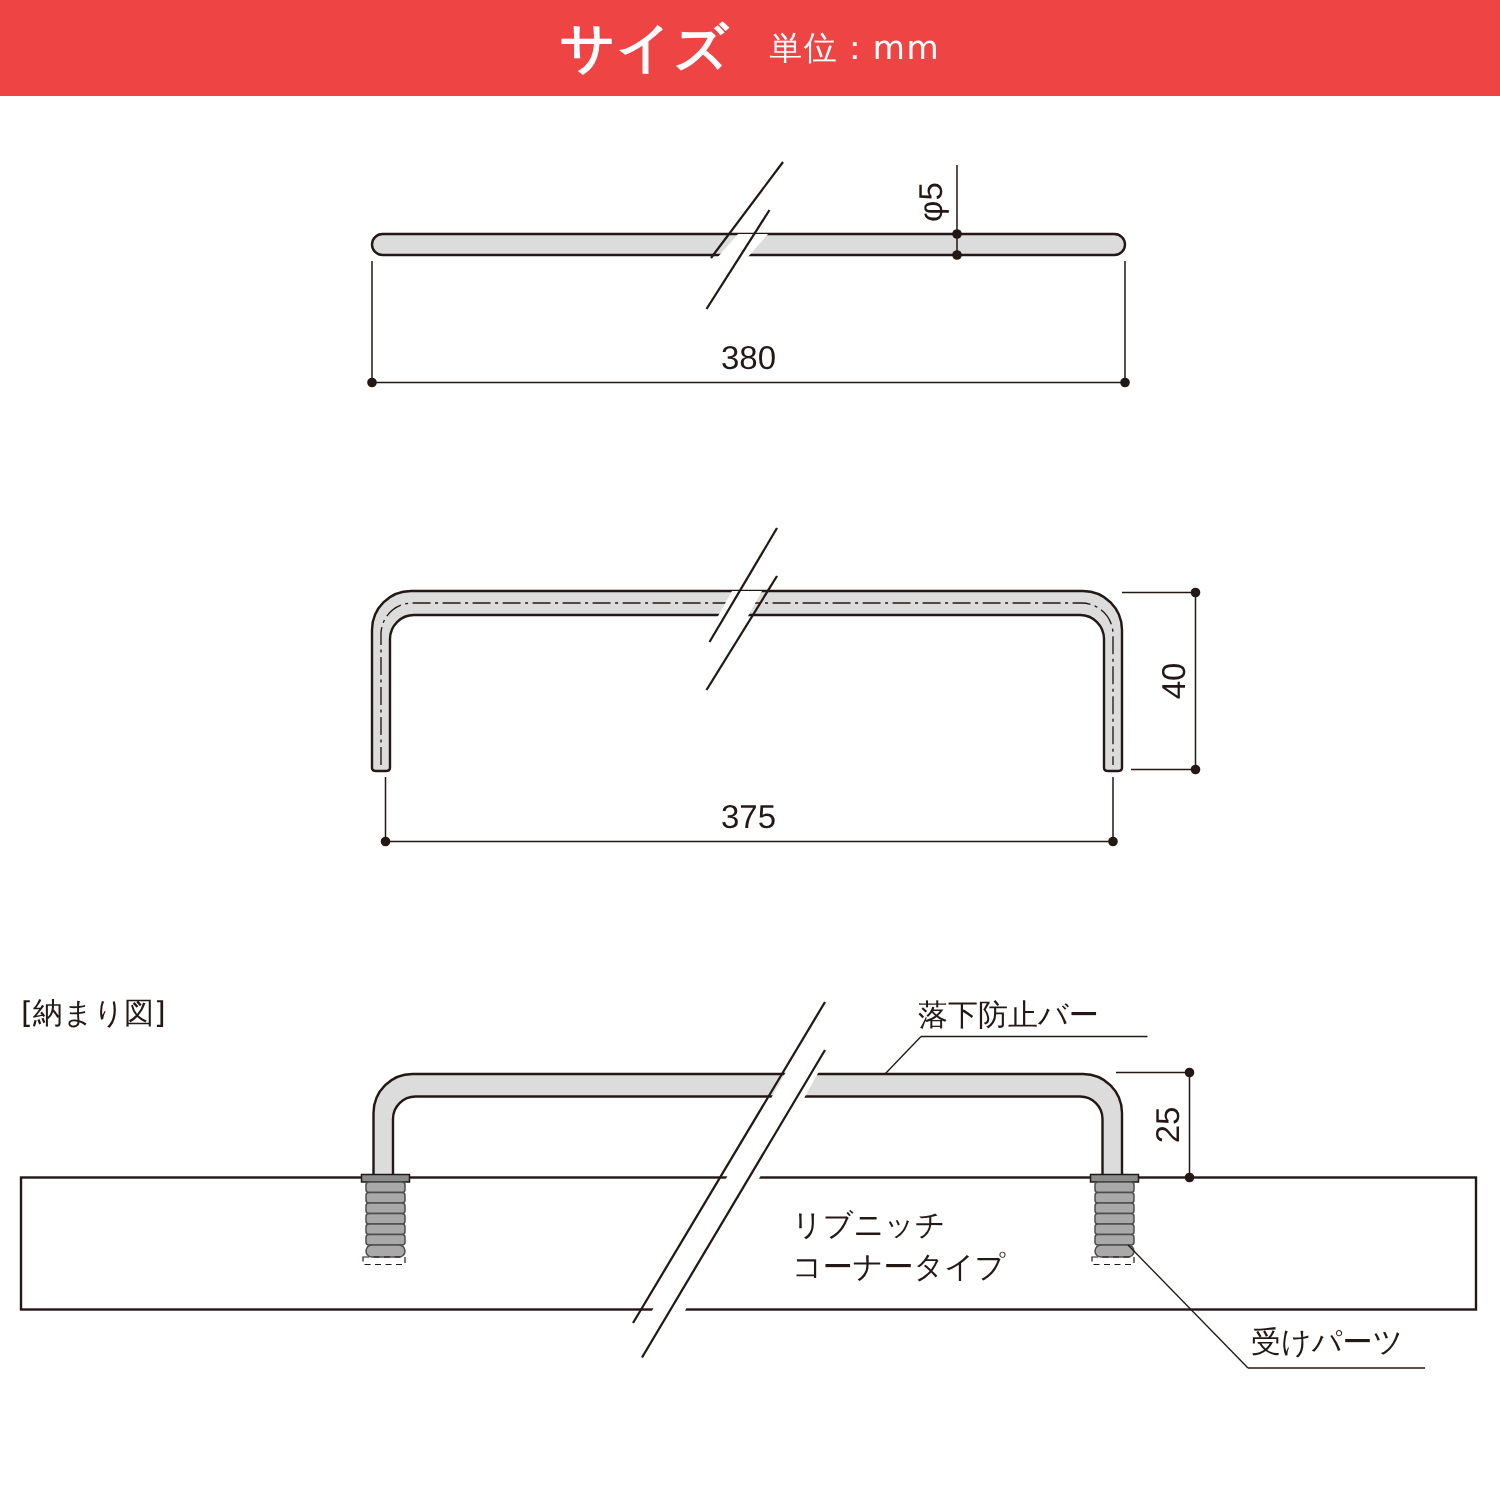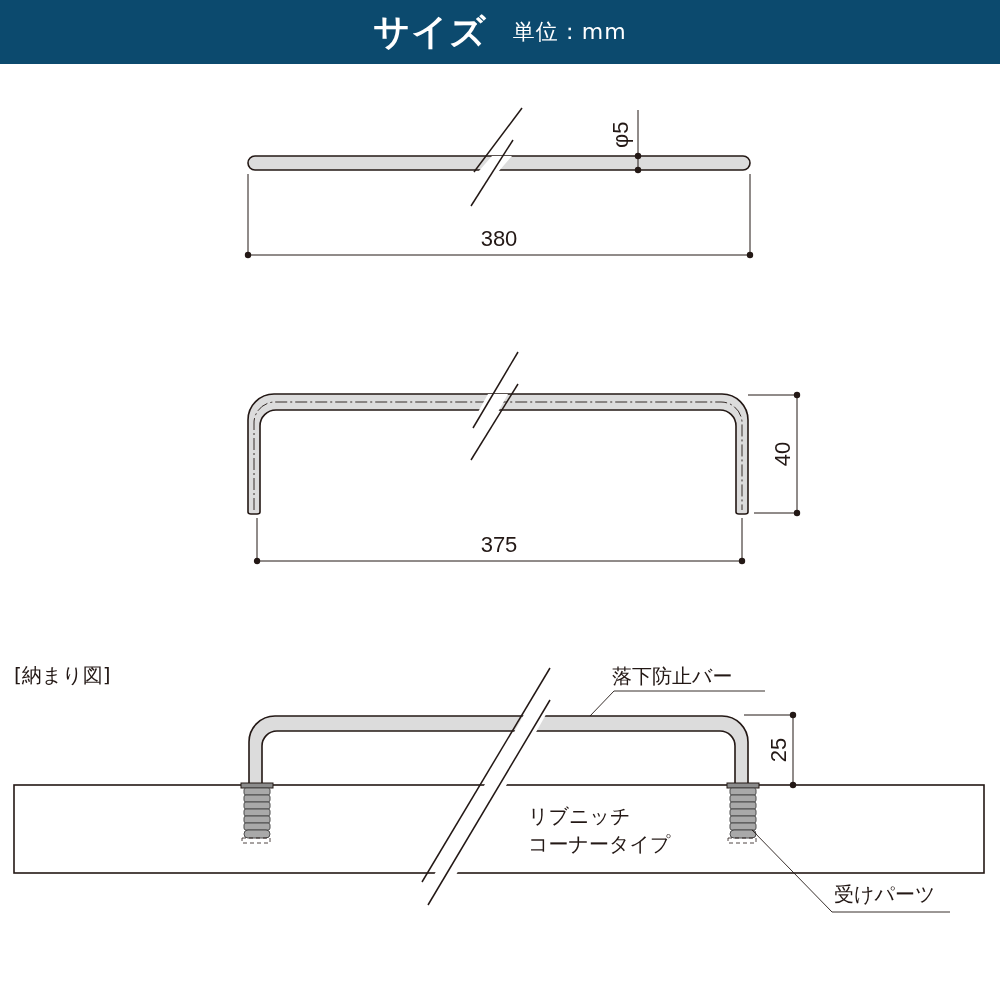--- a/index.html
+++ b/index.html
@@ -1,18 +1,18 @@
 <!DOCTYPE html>
 <html><head>
 <meta charset="utf-8">
 <style>
   html, body { margin: 0; padding: 0; background: #ffffff; }
   body { width: 1000px; height: 1000px; position: relative; overflow: hidden;
          font-family: "DejaVu Sans", "Liberation Sans", sans-serif; color: #231815; }
-  .header { position: absolute; left: 0; top: 0; width: 1000px; height: 64px; background: #0c4a6e;
+  .header { position: absolute; left: 0; top: 0; width: 1000px; height: 64px; background: #ef4444;
             display: flex; align-items: center; justify-content: center; color: #ffffff; }
   .header .title { font-size: 36px; font-weight: bold; letter-spacing: 1px; }
   .header .unit { font-size: 22px; margin-left: 26px; letter-spacing: 1px; }
   svg.drawing { position: absolute; left: 0; top: 0; }
   .lbl { font-family: "Liberation Sans", "DejaVu Sans", sans-serif; fill: #231815; }
   .jp { font-family: "DejaVu Sans", sans-serif; fill: #231815; }
 </style>
 </head>
 <body>
 

